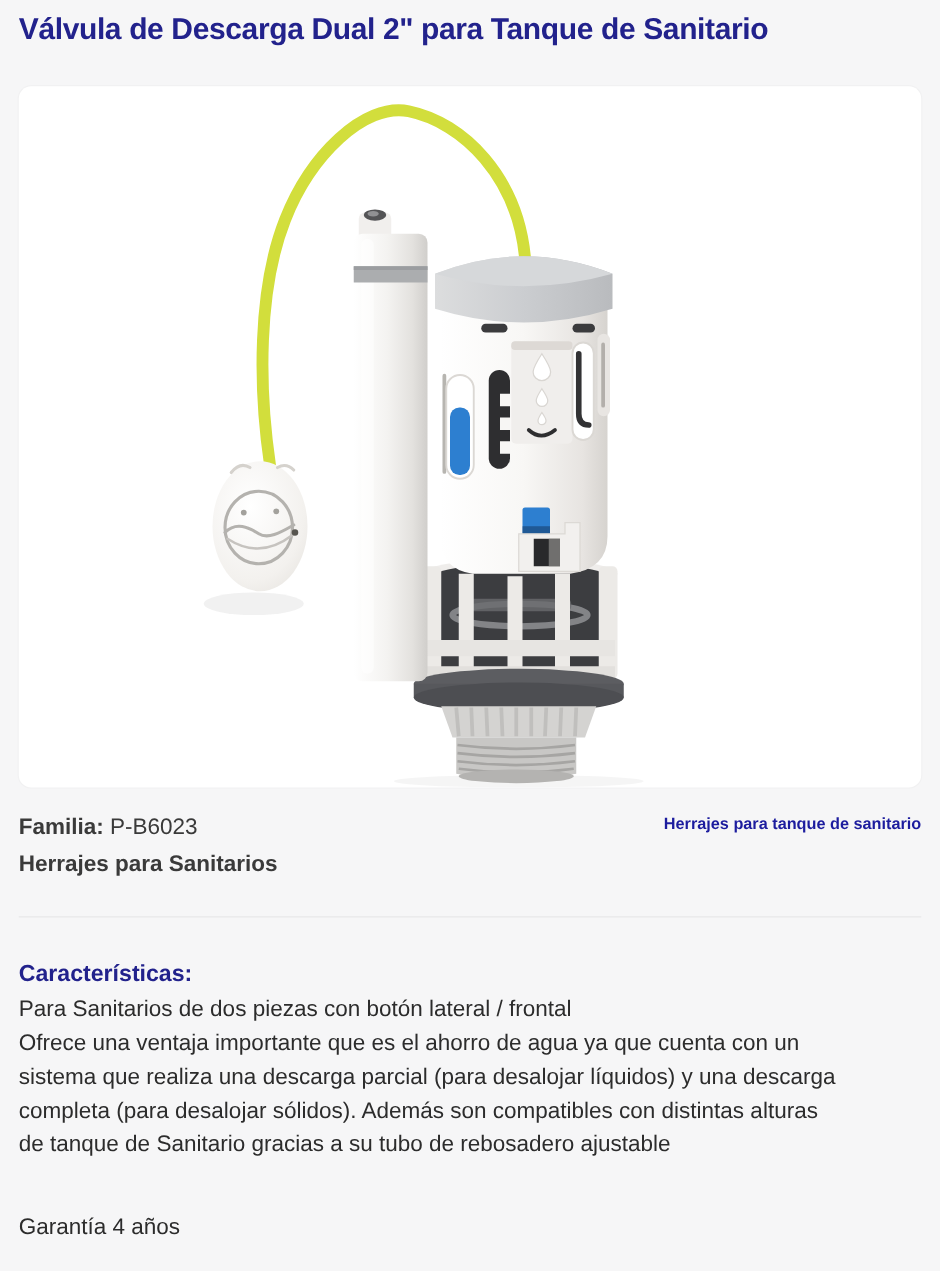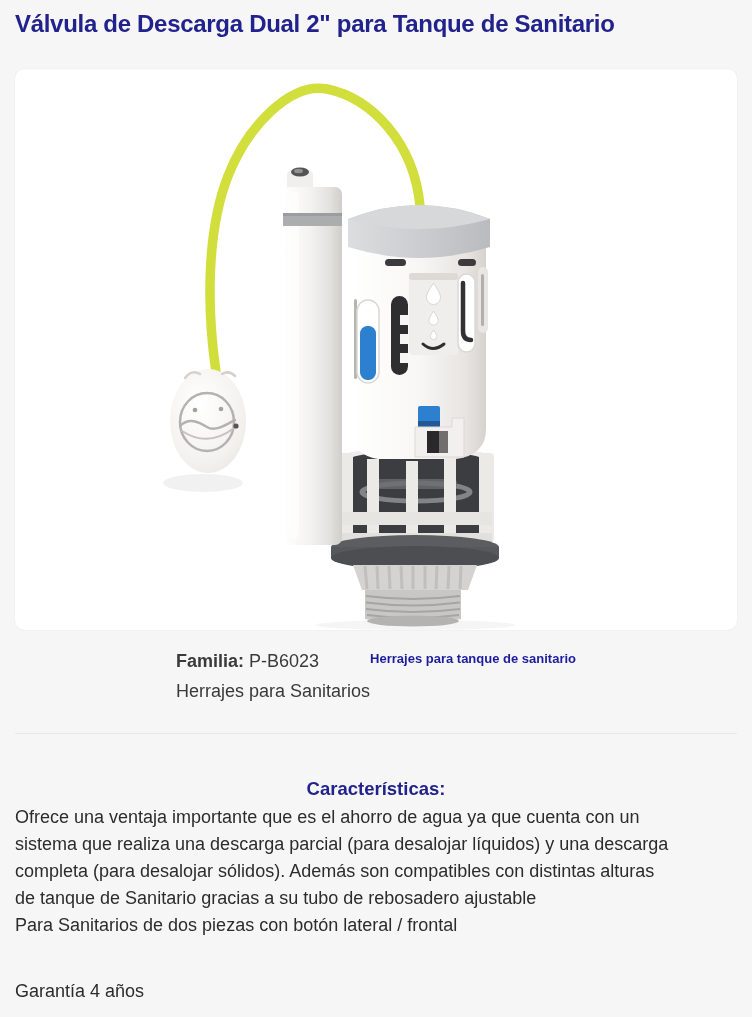--- a/index.html
+++ b/index.html
@@ -28,42 +28,41 @@
   .image-card{
     margin:31px 0 0;
     width:722px;height:561px;
     background:#ffffff;
     border-radius:10px;
     box-shadow:0 0 0 1px rgba(0,0,0,0.02);
     display:flex;align-items:center;justify-content:center;
     overflow:hidden;
   }
   .info-row{
-    display:flex;justify-content:center;align-items:flex-start;
+    display:flex;justify-content:space-between;align-items:flex-start;
     margin-top:21px;
     font-size:18px;color:#3a3a3a;
   }
   .bold{font-weight:700;}
   .family-line{line-height:1.2;}
-  .family-name{font-weight:400;margin-top:8px;line-height:1.2;color:#3a3a3a;}
+  .family-name{font-weight:700;margin-top:8px;line-height:1.2;color:#3a3a3a;}
   .category-link{
     font-size:13px;font-weight:700;
     color:var(--link-blue);
     text-decoration:none;
     line-height:1.2;
   }
   .divider{
     border:none;border-top:1px solid #e8e8e9;
     margin:31px 0 0;
   }
   .characteristics h2{
-    margin:44px 0 4px;
+    margin:34px 0 4px;
     font-size:18.5px;font-weight:700;
     color:var(--title-navy);
-    text-align:center;
   }
   .characteristics p{
     margin:0;max-width:662px;
     font-size:18px;line-height:27px;
     color:#2c2c2c;
   }
   .warranty{margin-top:39px !important;}
   .cable{stroke:var(--cable-yellow);}
   .valve-blue{fill:var(--valve-blue);}
 </style>
@@ -224,18 +223,18 @@
       </div>
       <div class="family-name">Herrajes para Sanitarios</div>
     </div>
     <a class="category-link" href="#">Herrajes para tanque de sanitario</a>
   </div>
 
   <hr class="divider">
 
   <section class="characteristics">
     <h2>Características:</h2>
+    <p>Para Sanitarios de dos piezas con botón lateral / frontal</p>
     <p>Ofrece una ventaja importante que es el ahorro de agua ya que cuenta con un sistema que realiza una descarga parcial (para desalojar líquidos) y una descarga completa (para desalojar sólidos). Además son compatibles con distintas alturas de tanque de Sanitario gracias a su tubo de rebosadero ajustable</p>
-    <p>Para Sanitarios de dos piezas con botón lateral / frontal</p>
     <p class="warranty">Garantía 4 años</p>
   </section>
 
 </div>
 
 </body></html>

